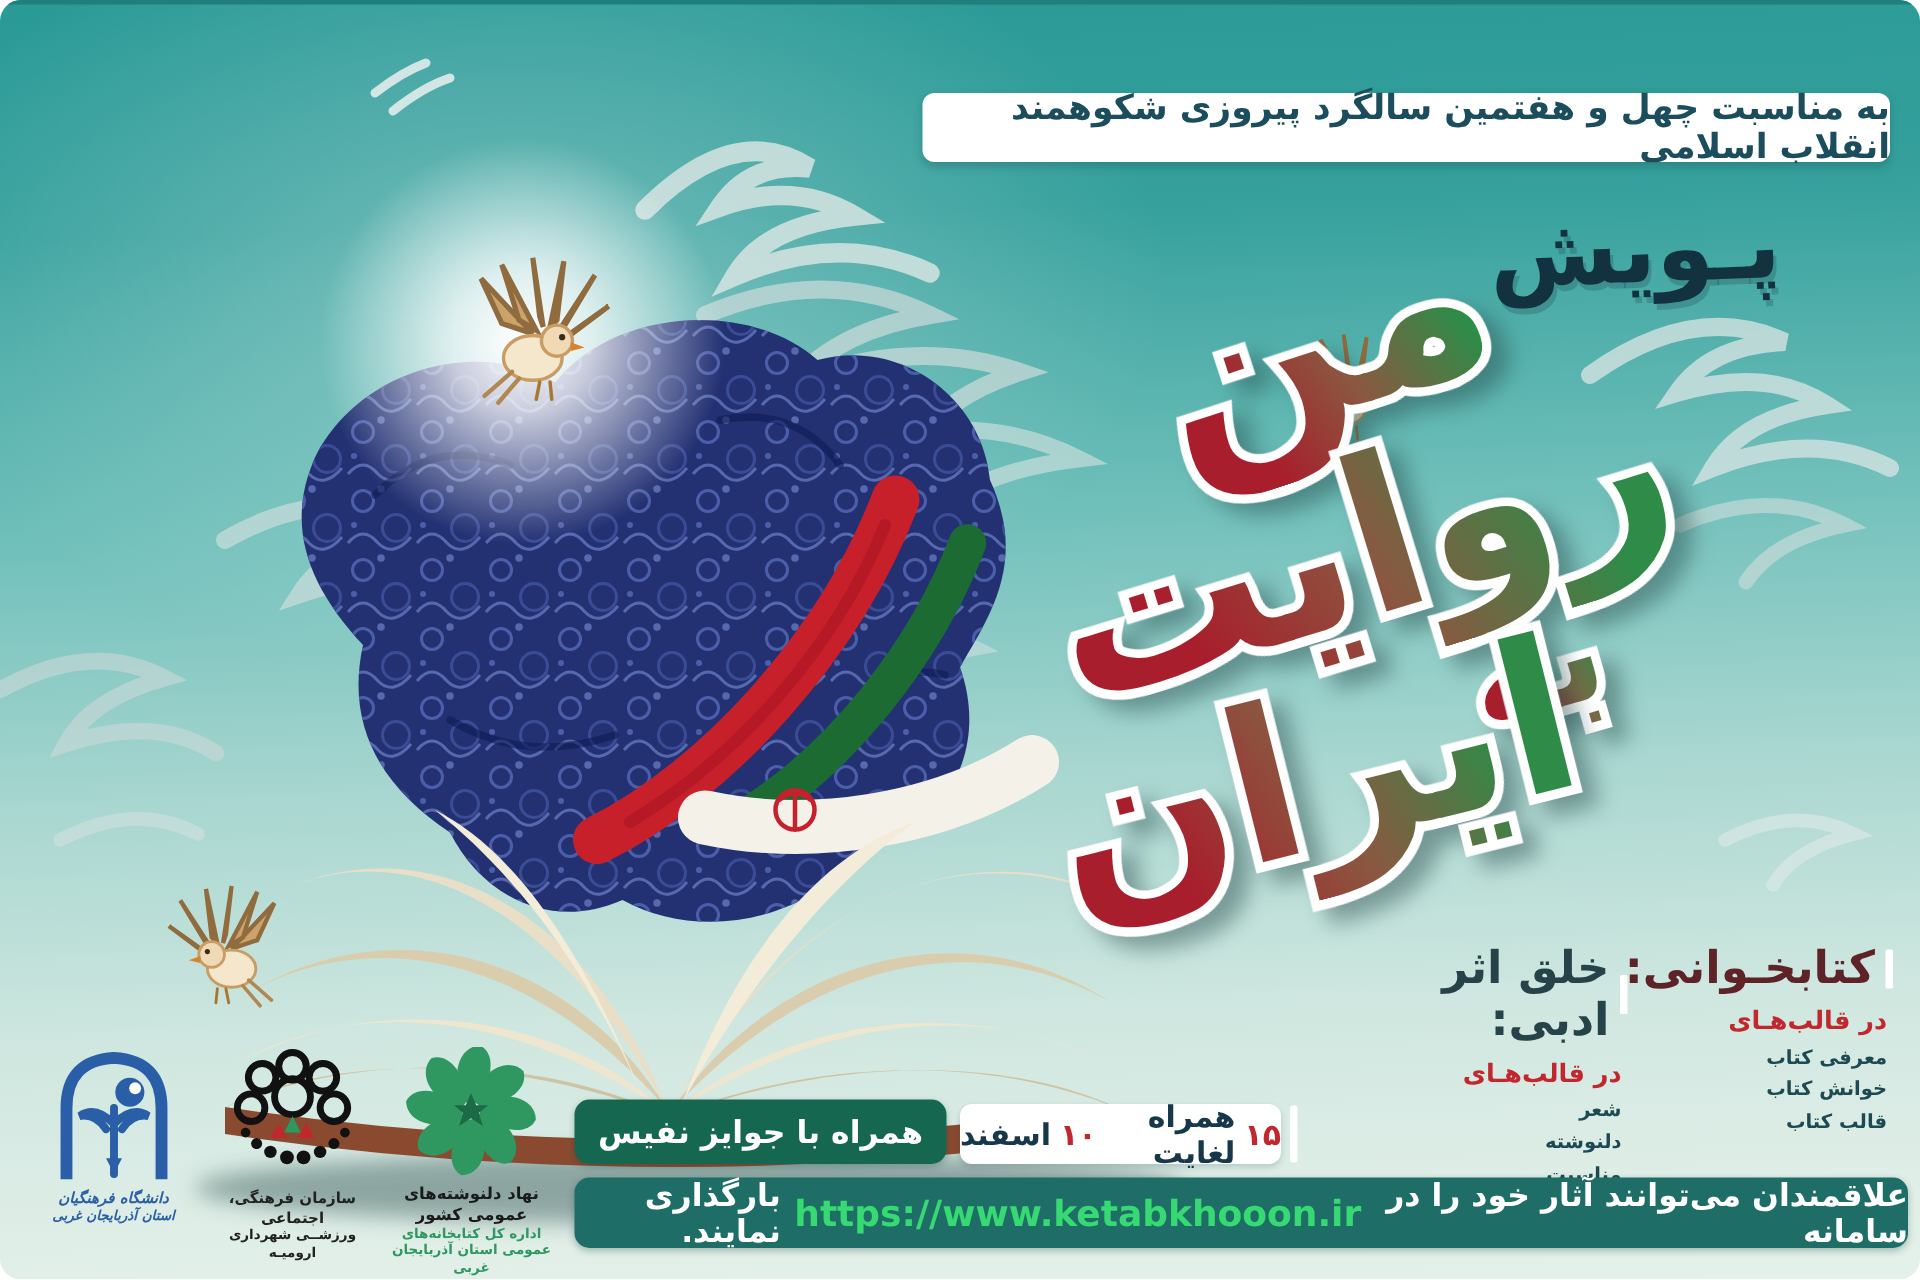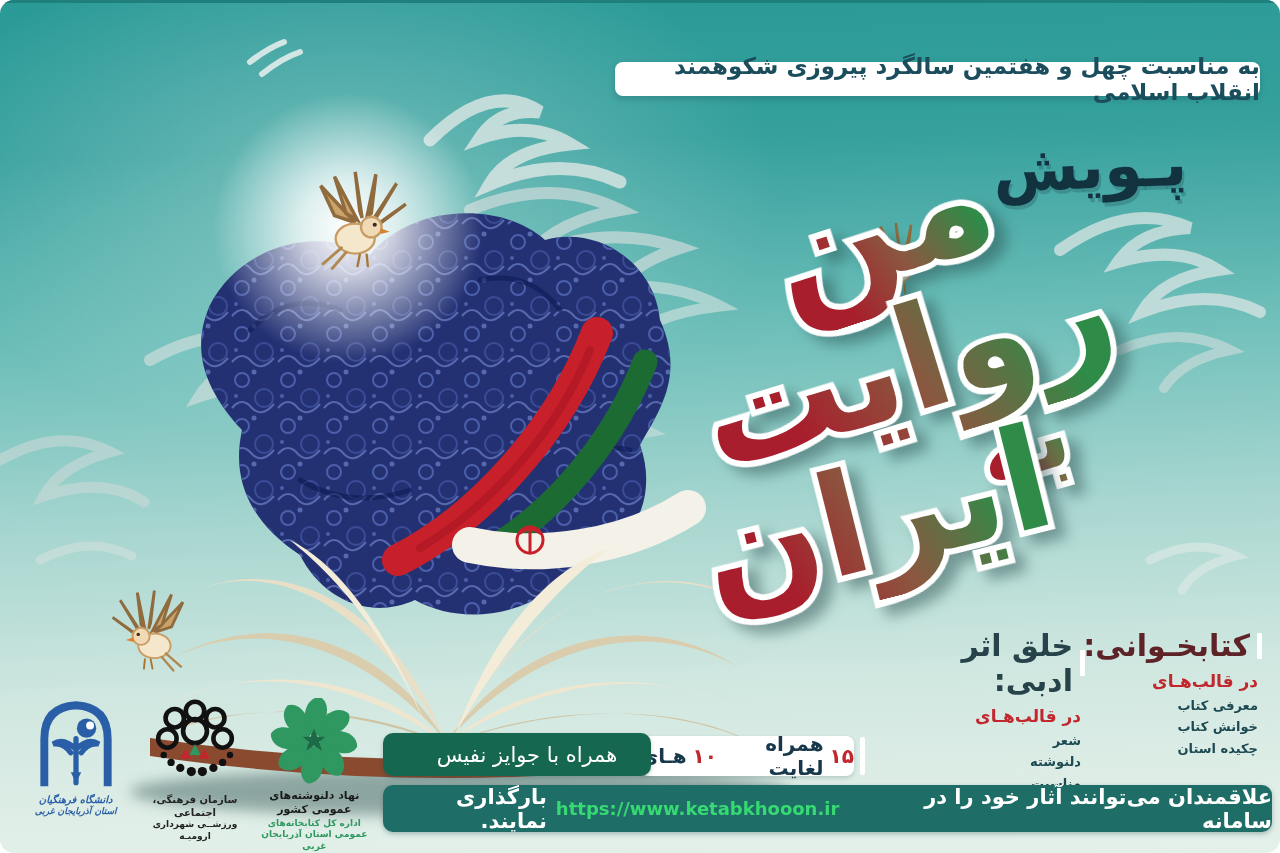--- a/index.html
+++ b/index.html
@@ -8,21 +8,21 @@
     background:
       radial-gradient(700px 420px at 27% 22%, rgba(255,255,255,.30), rgba(255,255,255,0) 62%),
       linear-gradient(178deg,#2a9a97 0%,#35a09c 18%,#6fbfba 40%,#a8d6d0 60%,#cfe7e0 78%,#dfeee7 92%,#e4f1ea 100%);
     font-family:"DejaVu Sans","Liberation Sans",sans-serif;
   }
   .poster::before{content:"";position:absolute;inset:0;border-top:3px solid #1e7f7d;pointer-events:none;}
   .art{position:absolute;inset:0;width:1280px;height:853px;}
 
   
   .top-banner{
-    position:absolute;left:615px;top:62px;width:645px;height:34px;background:#ffffff;border-radius:8px;
+    position:absolute;left:615px;top:62px;width:645px;height:46px;background:#ffffff;border-radius:8px;
     box-shadow:0 3px 6px rgba(20,60,60,.25);display:flex;align-items:center;justify-content:center;
     color:#1b4d5c;font-weight:bold;font-size:23px;direction:rtl;
   }
 
   
   .pooyesh{
     position:absolute;left:980px;top:130px;width:220px;text-align:center;direction:rtl;
     font-size:62px;font-weight:bold;color:#12323f;transform:rotate(-2deg);
     text-shadow:2px 4px 0 rgba(18,50,63,.22);
   }
@@ -60,30 +60,29 @@
   .date-pill{
     position:absolute;left:640px;top:736px;width:214px;height:40px;background:#ffffff;border-radius:8px;
     box-shadow:0 2px 4px rgba(20,60,60,.2);display:flex;align-items:center;justify-content:center;
     gap:6px;direction:rtl;font-weight:bold;font-size:20px;
   }
   .date-pill .num{color:#c1272d;}
   .date-pill .word{color:#17384b;}
   .date-sep{position:absolute;left:860px;top:737px;width:5px;height:38px;background:#ffffff;border-radius:2px;}
   .prize-pill{
     position:absolute;left:383px;top:733px;width:248px;height:43px;background:#15674f;border-radius:10px;
-    display:flex;align-items:center;justify-content:center;color:#ffffff;font-weight:normal;font-size:21px;direction:rtl;
+    display:flex;align-items:center;justify-content:center;color:#ffffff;font-weight:bold;font-size:21px;direction:rtl;
     box-shadow:0 2px 4px rgba(20,60,60,.25);
-    padding-left:20px;
   }
   .footer-bar{
     position:absolute;left:383px;top:785px;width:889px;height:47px;background:#1e6e67;border-radius:10px;
     display:flex;align-items:center;justify-content:center;gap:9px;direction:rtl;
     color:#ffffff;font-weight:bold;font-size:21px;box-shadow:0 2px 5px rgba(20,60,60,.3);
   }
-  .footer-bar .url{color:#37d973;direction:ltr;unicode-bidi:embed;font-size:18px;}
+  .footer-bar .url{color:#37d973;direction:ltr;unicode-bidi:embed;font-size:24px;}
 
   
   .logos{position:absolute;left:20px;top:698px;width:350px;display:flex;gap:8px;align-items:flex-start;}
   .logo{flex:1;text-align:center;direction:rtl;}
   .logo svg{display:block;margin:0 auto;}
   .logo .cap1{font-size:10px;font-weight:bold;margin-top:3px;line-height:1.3;}
   .logo .cap2{font-size:9px;font-weight:bold;line-height:1.3;}
   .logo-univ .cap1,.logo-univ .cap2{color:#2a5fa8;font-style:italic;}
   .logo-city .cap1,.logo-city .cap2{color:#222222;}
   .logo-lib .cap1{color:#1a1a1a;font-size:11px;}
@@ -211,21 +210,21 @@
   <div class="columns">
     <div class="col">
       <div class="col-header reading">
         <span class="bar"></span>
         <span class="txt">کتابخـوانی:</span>
       </div>
       <div class="col-sub">در قالب‌هـای</div>
       <ul>
         <li>معرفی کتاب</li>
         <li>خوانش کتاب</li>
-        <li>چکیده استان</li>
+        <li>قالب کتاب</li>
       </ul>
     </div>
     <div class="col">
       <div class="col-header literary">
         <span class="bar"></span>
         <span class="txt">خلق اثر ادبی:</span>
       </div>
       <div class="col-sub">در قالب‌هـای</div>
       <ul>
         <li>شعر</li>
@@ -234,21 +233,21 @@
         <li>خوشنویسی</li>
       </ul>
     </div>
   </div>
 
   <div class="date-sep"></div>
   <div class="date-pill">
     <span class="num">۱۵</span>
     <span class="word">همراه لغایت</span>
     <span class="num">۱۰</span>
-    <span class="word">هـای</span>
+    <span class="word">اسفند</span>
   </div>
 
   <div class="prize-pill">
     <span>همراه با جوایز نفیس</span>
   </div>
 
   <div class="footer-bar">
     <span>علاقمندان می‌توانند آثار خود را در سامانه</span>
     <span class="url">https://www.ketabkhooon.ir</span>
     <span>بارگذاری نمایند.</span>

